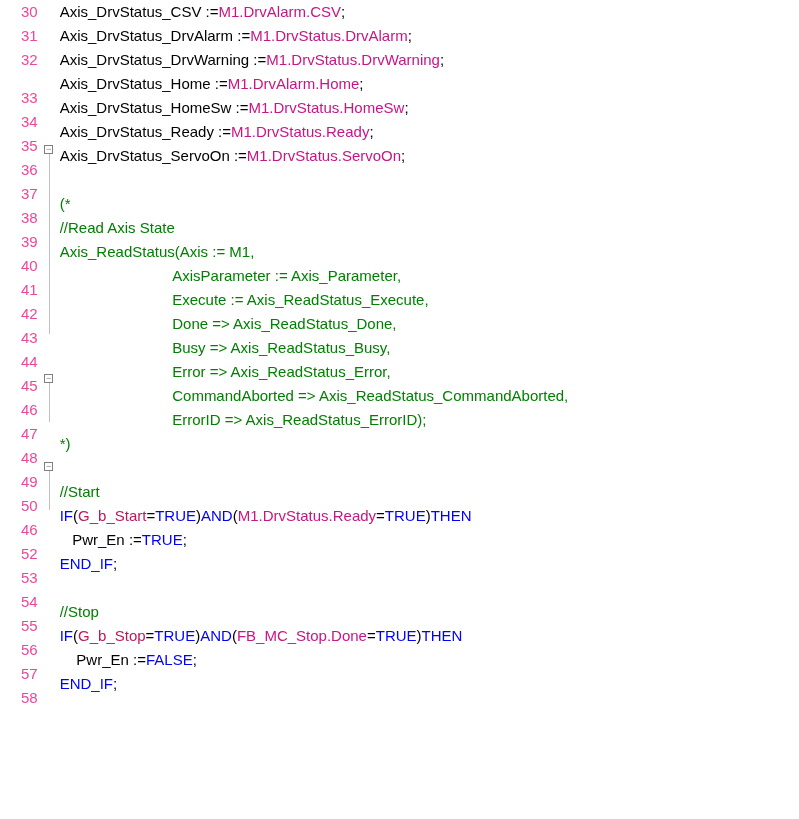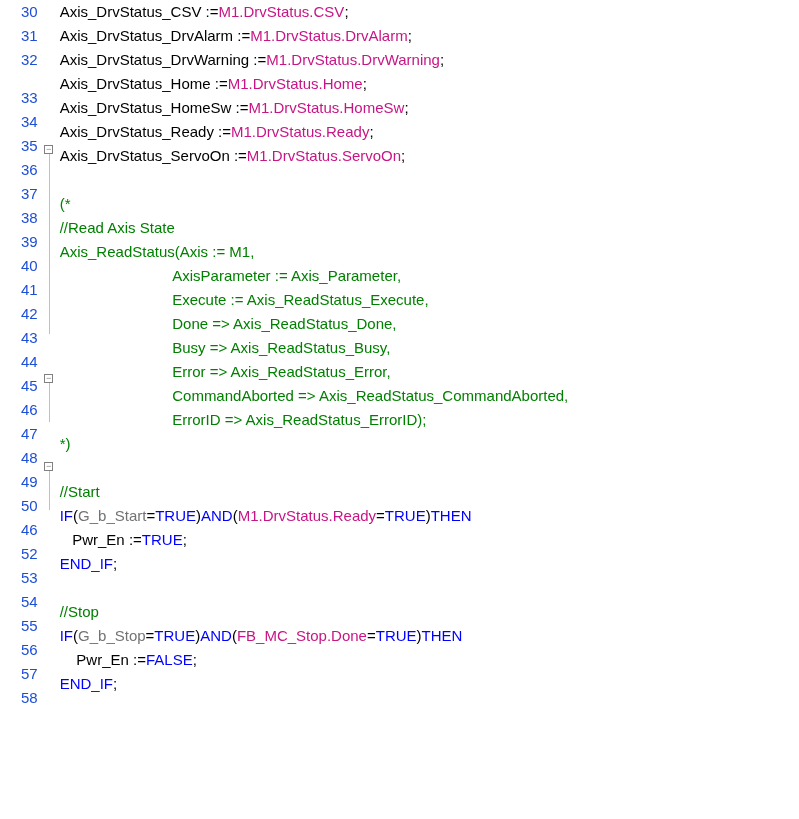--- a/index.html
+++ b/index.html
@@ -10,21 +10,21 @@
       line-height: 1.6;
       white-space: nowrap;
     }
     .editor {
       display: flex;
     }
     .gutter {
       flex-shrink: 0;
       text-align: right;
       padding-right: 4px;
-      color: #1d4ed8;
+      color: #ec4899;
       user-select: none;
       min-width: 26px;
     }
     .fold-col {
       flex-shrink: 0;
       width: 14px;
       text-align: center;
       color: #808080;
       user-select: none;
       font-size: 11px;
@@ -63,21 +63,21 @@
     }
     .code-line {
       height: 1.6em;
       display: flex;
       align-items: center;
     }
     .tok-default { color: #000000; }
     .tok-member { color: #c71585; }
     .tok-comment { color: #008000; }
     .tok-keyword { color: #0000ff; }
-    .tok-var { color: #737373; }
+    .tok-var { color: #be185d; }
   </style>
 </head>
 <body>
 
 <div class="editor">
   <div class="gutter" id="gutter">
       <div class="code-line" style="justify-content: flex-end;">30</div>
       <div class="code-line" style="justify-content: flex-end;">31</div>
       <div class="code-line" style="justify-content: flex-end;">32</div>
       <div class="code-line" style="justify-content: flex-end; margin-top: 14px;">33</div>
@@ -171,36 +171,36 @@
       <div class="line">
         <div class="vline"></div>
       </div>
       <div class="line">
         <div class="vline"></div>
       </div>
     </div>
   <div class="code" id="codearea">
       <div class="code-line">
         <span class="tok-default">Axis_DrvStatus_CSV := </span>
-        <span class="tok-member">M1.DrvStatus.CSV</span>
+        <span class="tok-member">M1.DrvAlarm.CSV</span>
         <span class="tok-default">;</span>
       </div>
       <div class="code-line">
         <span class="tok-default">Axis_DrvStatus_DrvAlarm := </span>
         <span class="tok-member">M1.DrvStatus.DrvAlarm</span>
         <span class="tok-default">;</span>
       </div>
       <div class="code-line">
         <span class="tok-default">Axis_DrvStatus_DrvWarning := </span>
         <span class="tok-member">M1.DrvStatus.DrvWarning</span>
         <span class="tok-default">;</span>
       </div>
       <div class="code-line">
         <span class="tok-default">Axis_DrvStatus_Home := </span>
-        <span class="tok-member">M1.DrvStatus.Home</span>
+        <span class="tok-member">M1.DrvAlarm.Home</span>
         <span class="tok-default">;</span>
       </div>
       <div class="code-line">
         <span class="tok-default">Axis_DrvStatus_HomeSw := </span>
         <span class="tok-member">M1.DrvStatus.HomeSw</span>
         <span class="tok-default">;</span>
       </div>
       <div class="code-line">
         <span class="tok-default">Axis_DrvStatus_Ready := </span>
         <span class="tok-member">M1.DrvStatus.Ready</span>

